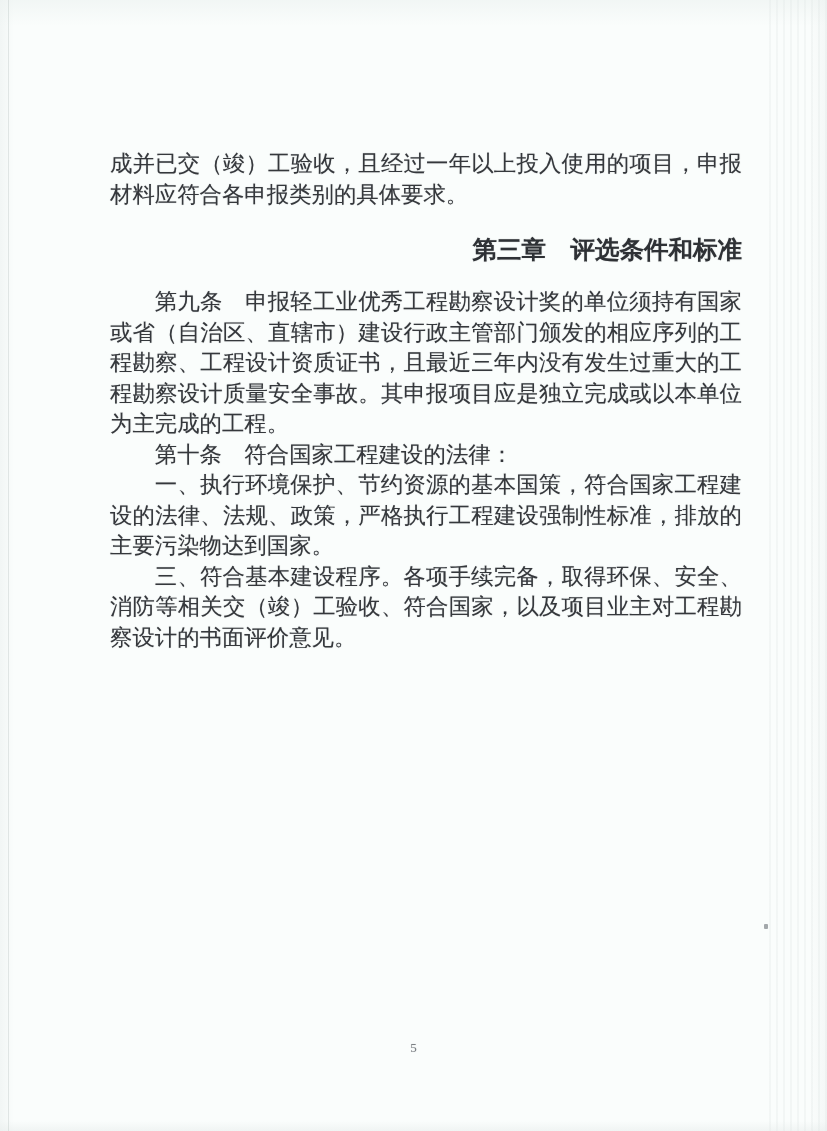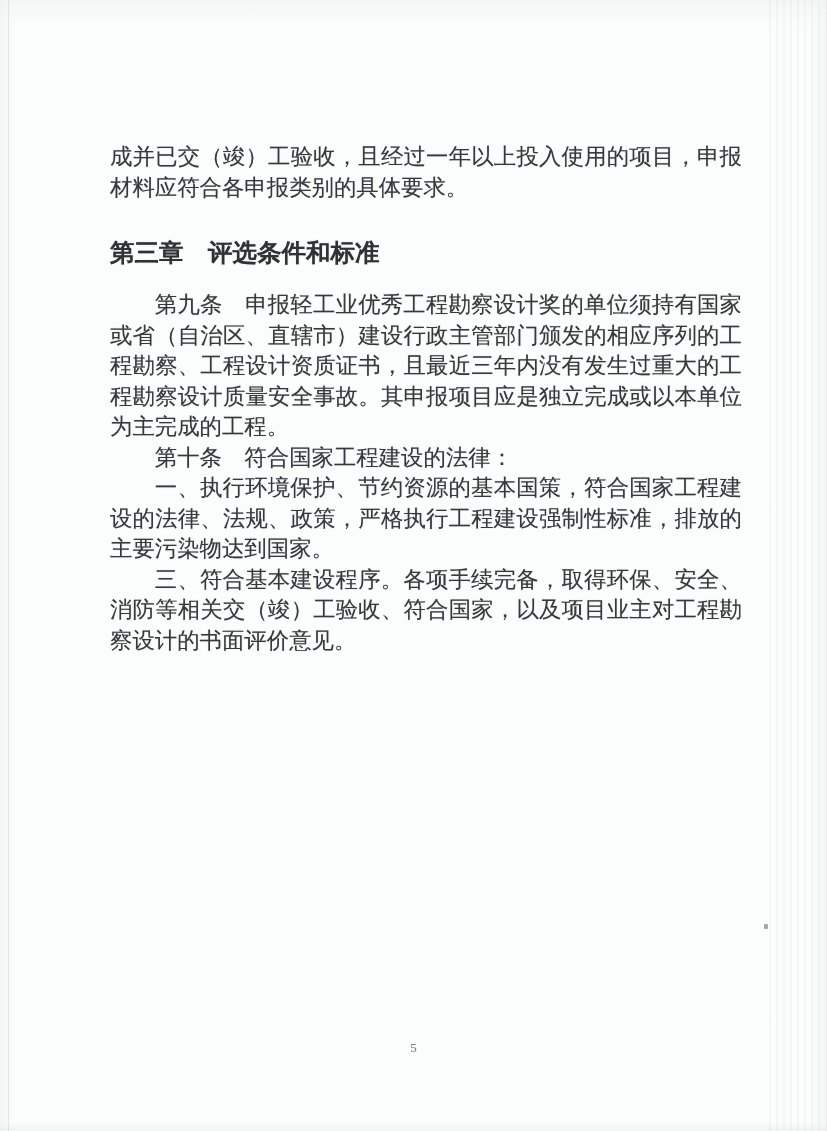--- a/index.html
+++ b/index.html
@@ -35,41 +35,41 @@
     right: 0; top: 0;
     width: 58px; height: 100%;
     background: repeating-linear-gradient(90deg,
       rgba(222,228,227,0.28) 0px, rgba(222,228,227,0.28) 2px,
       rgba(255,255,255,0) 2px, rgba(255,255,255,0) 7px);
     pointer-events: none;
   }
   .body-text {
     position: absolute;
     left: 110px;
-    top: 142px;
+    top: 149px;
     width: 632px;
     font-size: 22.4px;
     line-height: 30.5px;
     text-align: justify;
     letter-spacing: 0;
     text-shadow: 0 0 1px rgba(62,64,72,0.38);
   }
   .body-text p {
     margin: 0;
     text-indent: 2em;
   }
   .body-text p.noindent {
     text-indent: 0;
   }
   .chapter-heading {
-    margin: 32px 0 19px 0;
+    margin: 22px 0 19px 0;
     font-size: 24.5px;
     line-height: 36px;
     font-weight: bold;
-    text-align: left;
+    text-align: right;
     text-indent: 0;
     color: #2e3135;
     text-shadow: 0 0 1px rgba(50,52,60,0.42);
   }
   .page-number {
     position: absolute;
     top: 1040px;
     left: 0;
     width: 100%;
     text-align: center;

